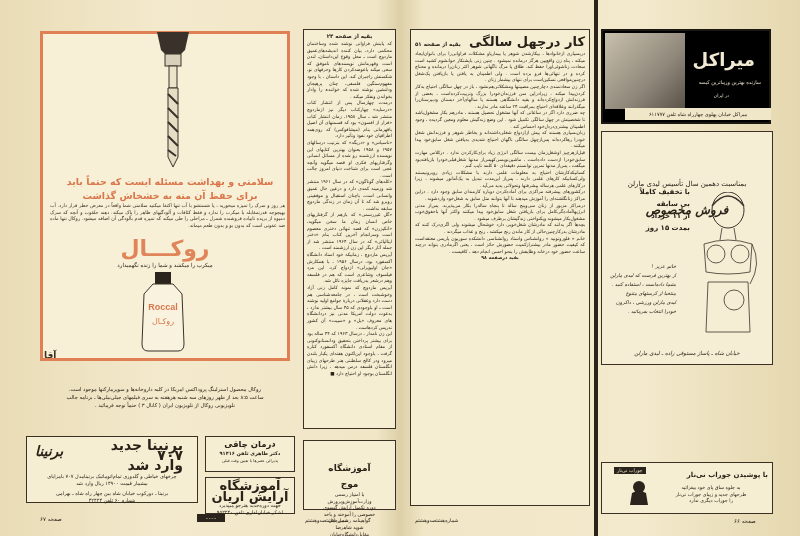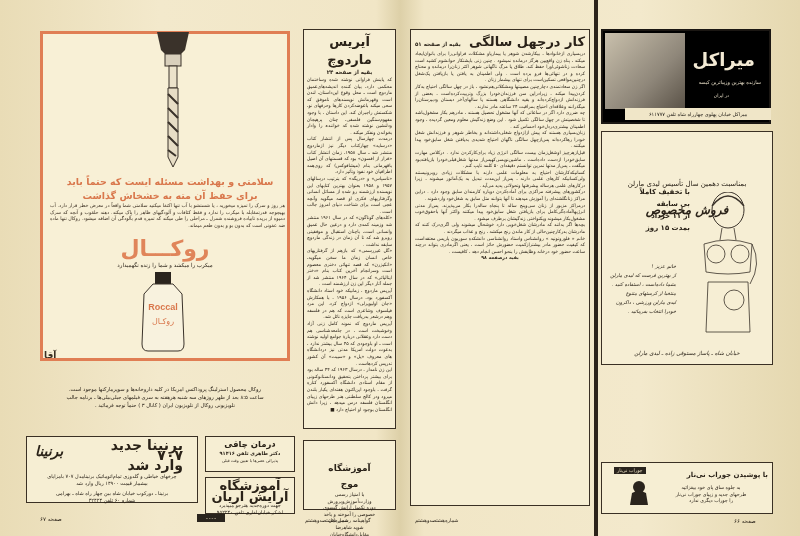--- a/index.html
+++ b/index.html
@@ -136,21 +136,20 @@
 <div class="abs arian box rtl">
   <div class="t" style="text-align:center">آموزشگاه آرایش آریان</div>
   <div class="s" style="text-align:center">جهت دوره‌جدید هنرجو میپذیرد</div>
   <div class="s" style="text-align:center">لشکر خیابان‌لفاری تلفن ۹۵۲۲۴۰</div>
 </div>
 
 <div class="abs page67 rtl">صفحه ۶۷</div>
 <div class="abs black-tag">ـ ـ ـ ـ</div>
 
 <div class="abs murdoch box rtl">
-  <div class="h">آیریس ماردوچ</div>
   <div class="sub">بقیه از صفحه ۲۴</div>
   <div class="col-text">که یابنش فراوانی نوشته شده وساختمان محکمی دارد، بیان کننده اندیشه‌های‌عمیق ماردوچ است ـ محل وقوع این‌داستان، لندن است وقهرمانش نویسندهای ناموفق که سعی میکند باعوضه‌کردن کارها وحرفهای نو، شکستش راجبران کند. این داستان ، با وجود مفهوم‌سنگین فلسفی، چنان پرهیجان ودلنشین نوشته شده که خوانندہ را وادار بخواندن ونفکر میکند .</div>
   <div class="col-text">درمدت چهارسال پس از انتشار کتاب «درسایه» چهارکتاب دیگر نیز ازماردوچ منتشر شد ـ سال ۱۹۵۸، زمان انتشار کتاب «فرار از افسون» بود که قسمتهای آن اصیل باقهرمانی بنام (میشافوکس) که روی‌همه اطرافیان خود نفوذ وتأثیر دارد.</div>
   <div class="col-text">«ناسپاس» و «دریگه» که بترتیب درسالهای ۱۹۵۷ و ۱۹۵۸ بعنوان بهترین کتابهای این نویسنده ارزشمند رو شده از مسائل انسانی وگرفتاریهای فکری او قصه میگوید وآنچه عجی است برای شناخت دنیای امروز جالب است .</div>
   <div class="col-text">«کله‌های گوناگون» که در سال ۱۹۶۱ منتشر شد وزمینه کمدی دارد و درعین حال عمیق وانسانی است، باچنان استقبال و موفقیتی روبرو شد که تا آن زمان در زندگی ماردوچ سابقه نداشت .</div>
   <div class="col-text">«گل غیررسمی» که بازهم از گرفتاریهای خاص انسان زمان ما سخن میگوید، «اتکیزرن» که قصه تنهائی دختری معصوم است وسرانجام آخرین کتاب بنام «دختر ایتالیائی» که در سال ۱۹۶۴ منتشر شد از جمله آثار دیگر این زن ارزشمند است .</div>
   <div class="col-text">آیریس ماردوچ ، زمانیکه خود استاد دانشگاه آکسفورد بود، درسال ۱۹۵۶ ، با همکارش «جان اولیویرلی» ازدواج کرد. این مرد فیلسوف وشاعری است که هم در فلسفه وهم درشعر بدریافت جایزه نائل شد.</div>
   <div class="col-text">آیریس ماردوچ که نمونه کامل زنی آزاد وخوشبخت است ، در جامعه‌شناسی هم دست دارد وعقلانی دربارهٔ جوامع اولیه نوشته است ـ او باوجودی که ۴۵ سال بیشتر ندارد ، بدعوت دولت امریکا مدتی نیز دردانشگاه های معروف «یل» و «سیبت» آن کشور تدریس کردهاست .</div>
   <div class="col-text">این زن نامدار ، درسال ۱۹۶۳ که ۴۴ ساله بود برای بیشتر پرداختن بتحقیق ودانستانوکنونی از مقام استادی دانشگاه آکسفورد کناره گرفت ، باوجود این‌اکنون هفته‌ای یکبار بلندن میرود ودر کالج سلطنتی هنر طرحهای زیبای انگلستان فلسفه درس میدهد ، زیرا دانش انگلستان بوجود او احتیاج دارد ■</div>
 </div>

